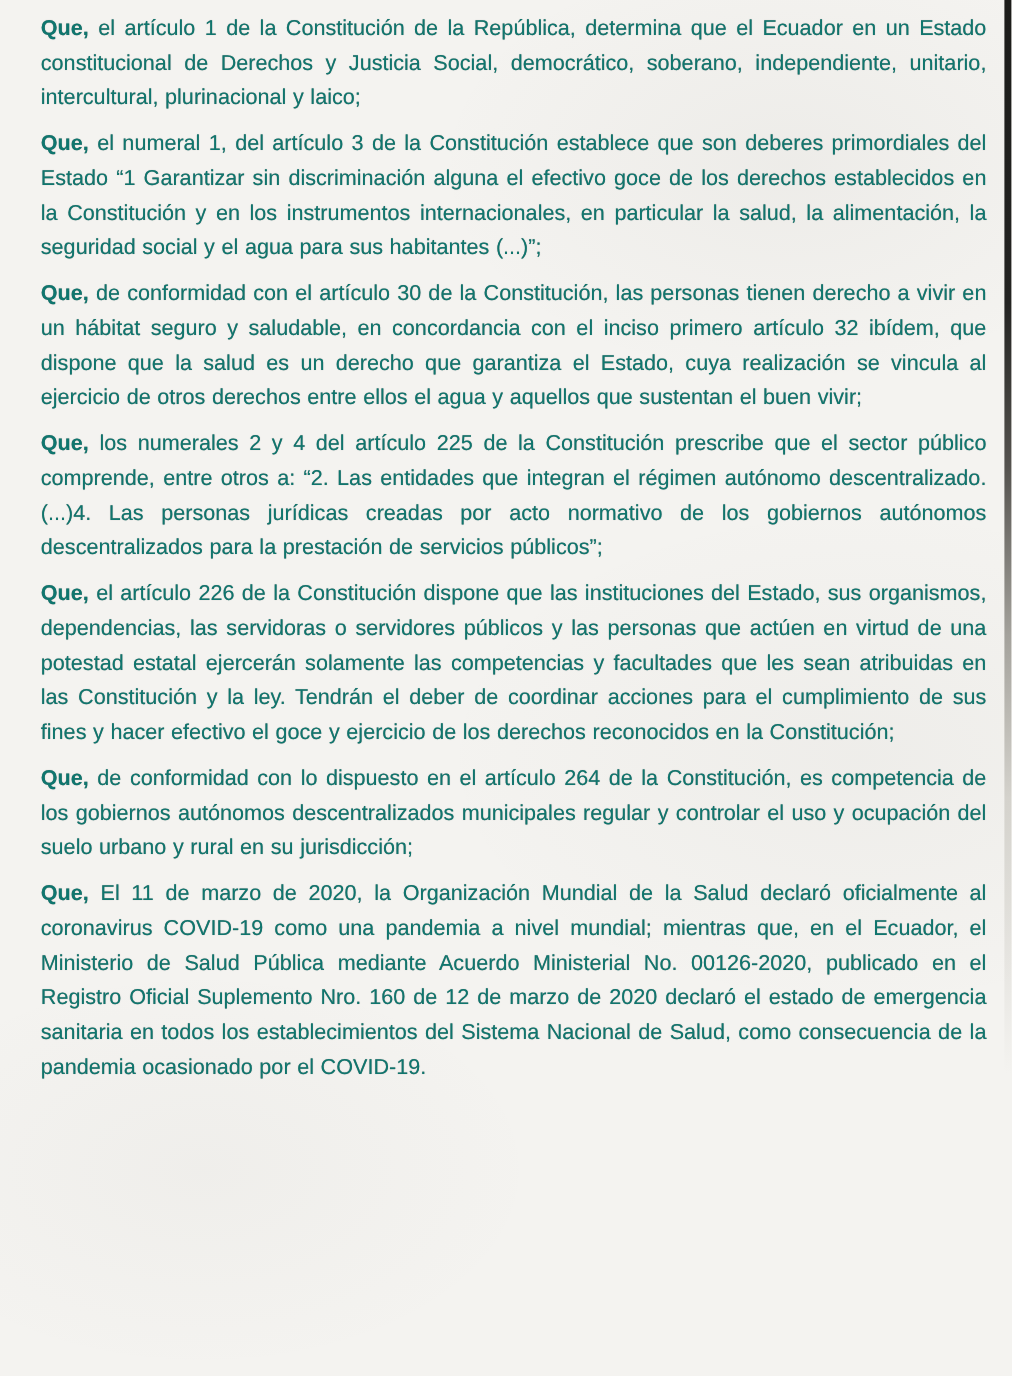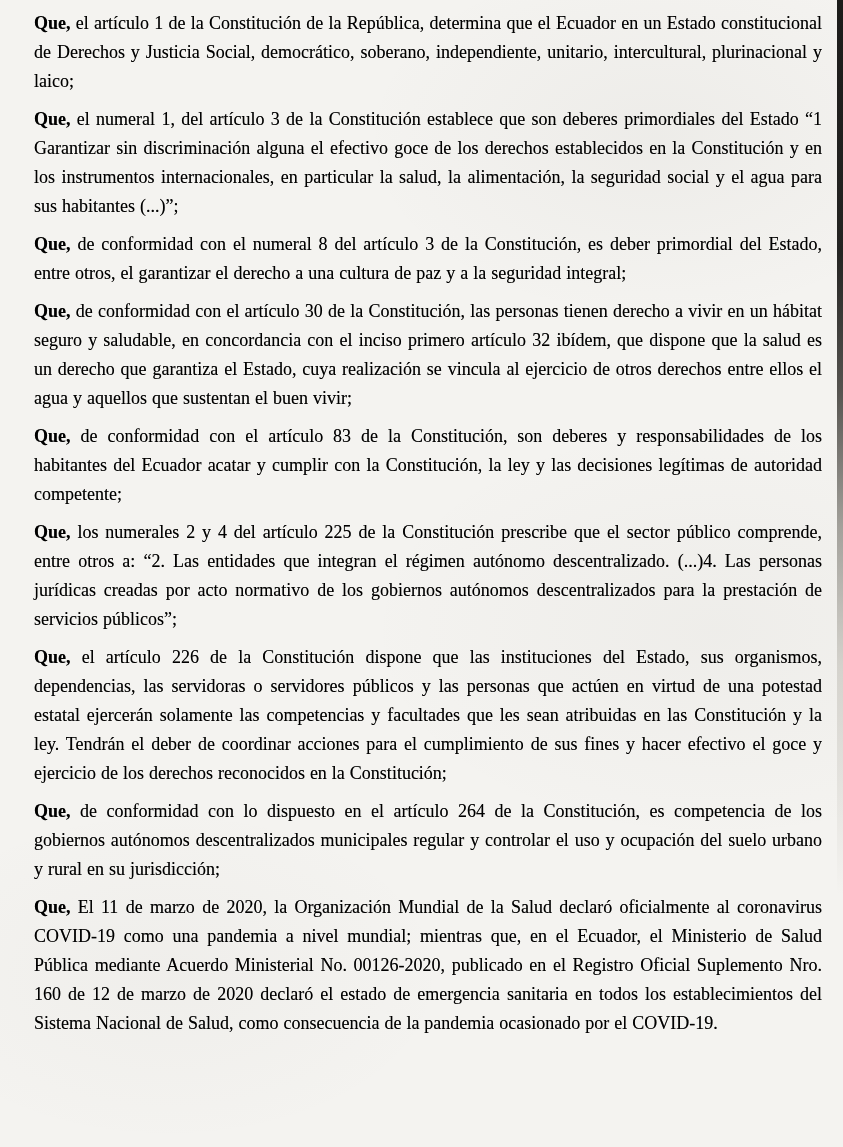--- a/index.html
+++ b/index.html
@@ -22,24 +22,23 @@
     box-sizing: border-box;
     width: 843px;
     height: 1147px;
     padding: 9px 21px 0 34px;
   }
   .para {
     margin: 0 0 9px 0;
     text-align: justify;
     font-size: 18px;
     line-height: 29px;
-    color: #000000;
+    color: #0f766e;
     text-shadow: 0 0 0.6px rgba(46,45,43,0.55);
     word-spacing: 0.5px;
-    font-family: Liberation Serif, serif;
   }
   .para .lead {
     font-weight: 700;
   }
   .scan-edge {
     position: absolute;
     top: 0;
     right: 0;
     width: 6px;
     height: 100%;
@@ -57,26 +56,24 @@
 </style>
 </head>
 <body>
 
 <div class="page">
 
   <p class="para"><strong class="lead">Que,</strong><span> el artículo 1 de la Constitución de la República, determina que el Ecuador en un Estado constitucional de Derechos y Justicia Social, democrático, soberano, independiente, unitario, intercultural, plurinacional y laico;</span></p>
 
   <p class="para"><strong class="lead">Que,</strong><span> el numeral 1, del artículo 3 de la Constitución establece que son deberes primordiales del Estado “1 Garantizar sin discriminación alguna el efectivo goce de los derechos establecidos en la Constitución y en los instrumentos internacionales, en particular la salud, la alimentación, la seguridad social y el agua para sus habitantes (...)”;</span></p>
 
-  <p class="para"><strong class="lead">Que,</strong><span> de conformidad con el numeral 8 del artículo 3 de la Constitución, es deber primordial del Estado, entre otros, el garantizar el derecho a una cultura de paz y a la seguridad integral;</span></p>
 
 
   <p class="para"><strong class="lead">Que,</strong><span> de conformidad con el artículo 30 de la Constitución, las personas tienen derecho a vivir en un hábitat seguro y saludable, en concordancia con el inciso primero artículo 32 ibídem, que dispone que la salud es un derecho que garantiza el Estado, cuya realización se vincula al ejercicio de otros derechos entre ellos el agua y aquellos que sustentan el buen vivir;</span></p>
 
-  <p class="para"><strong class="lead">Que,</strong><span> de conformidad con el artículo 83 de la Constitución, son deberes y responsabilidades de los habitantes del Ecuador acatar y cumplir con la Constitución, la ley y las decisiones legítimas de autoridad competente;</span></p>
 
   <p class="para"><strong class="lead">Que,</strong><span> los numerales 2 y 4 del artículo 225 de la Constitución prescribe que el sector público comprende, entre otros a: “2. Las entidades que integran el régimen autónomo descentralizado. (...)4. Las personas jurídicas creadas por acto normativo de los gobiernos autónomos descentralizados para la prestación de servicios públicos”;</span></p>
 
   <p class="para"><strong class="lead">Que,</strong><span> el artículo 226 de la Constitución dispone que las instituciones del Estado, sus organismos, dependencias, las servidoras o servidores públicos y las personas que actúen en virtud de una potestad estatal ejercerán solamente las competencias y facultades que les sean atribuidas en las Constitución y la ley. Tendrán el deber de coordinar acciones para el cumplimiento de sus fines y hacer efectivo el goce y ejercicio de los derechos reconocidos en la Constitución;</span></p>
 
   <p class="para"><strong class="lead">Que,</strong><span> de conformidad con lo dispuesto en el artículo 264 de la Constitución, es competencia de los gobiernos autónomos descentralizados municipales regular y controlar el uso y ocupación del suelo urbano y rural en su jurisdicción;</span></p>
 
   <p class="para"><strong class="lead">Que,</strong><span> El 11 de marzo de 2020, la Organización Mundial de la Salud declaró oficialmente al coronavirus COVID-19 como una pandemia a nivel mundial; mientras que, en el Ecuador, el Ministerio de Salud Pública mediante Acuerdo Ministerial No. 00126-2020, publicado en el Registro Oficial Suplemento Nro. 160 de 12 de marzo de 2020 declaró el estado de emergencia sanitaria en todos los establecimientos del Sistema Nacional de Salud, como consecuencia de la pandemia ocasionado por el COVID-19.</span></p>
 
   <div class="scan-edge"></div>

